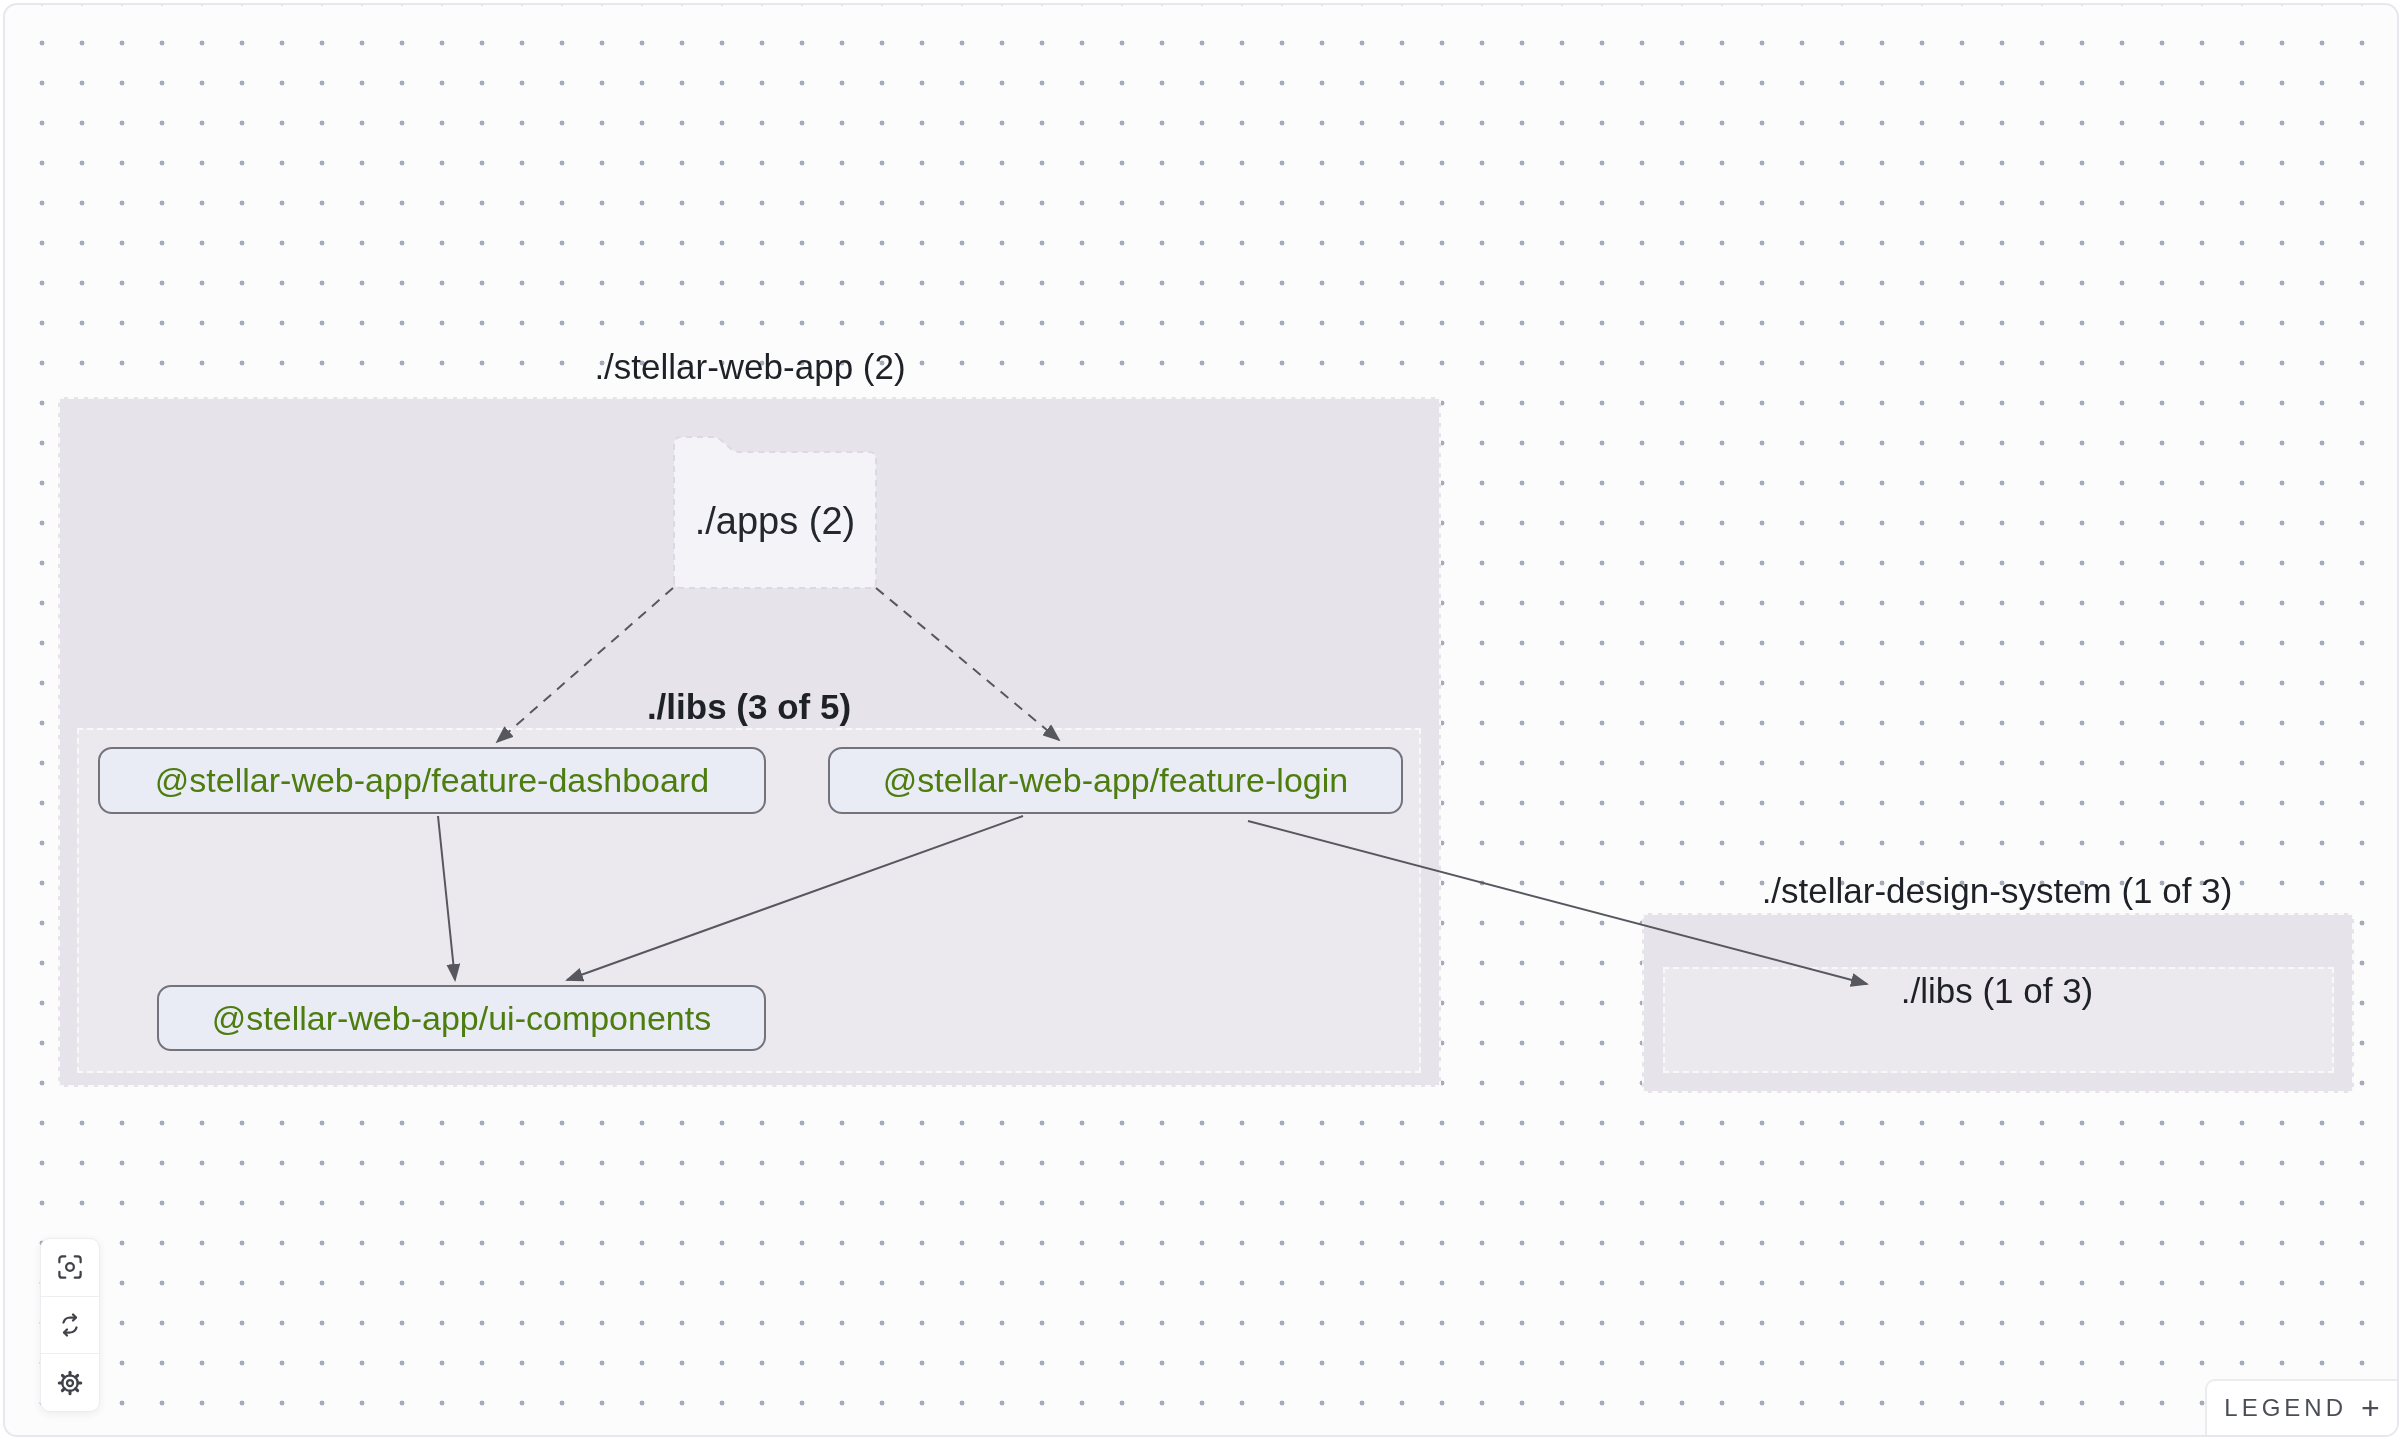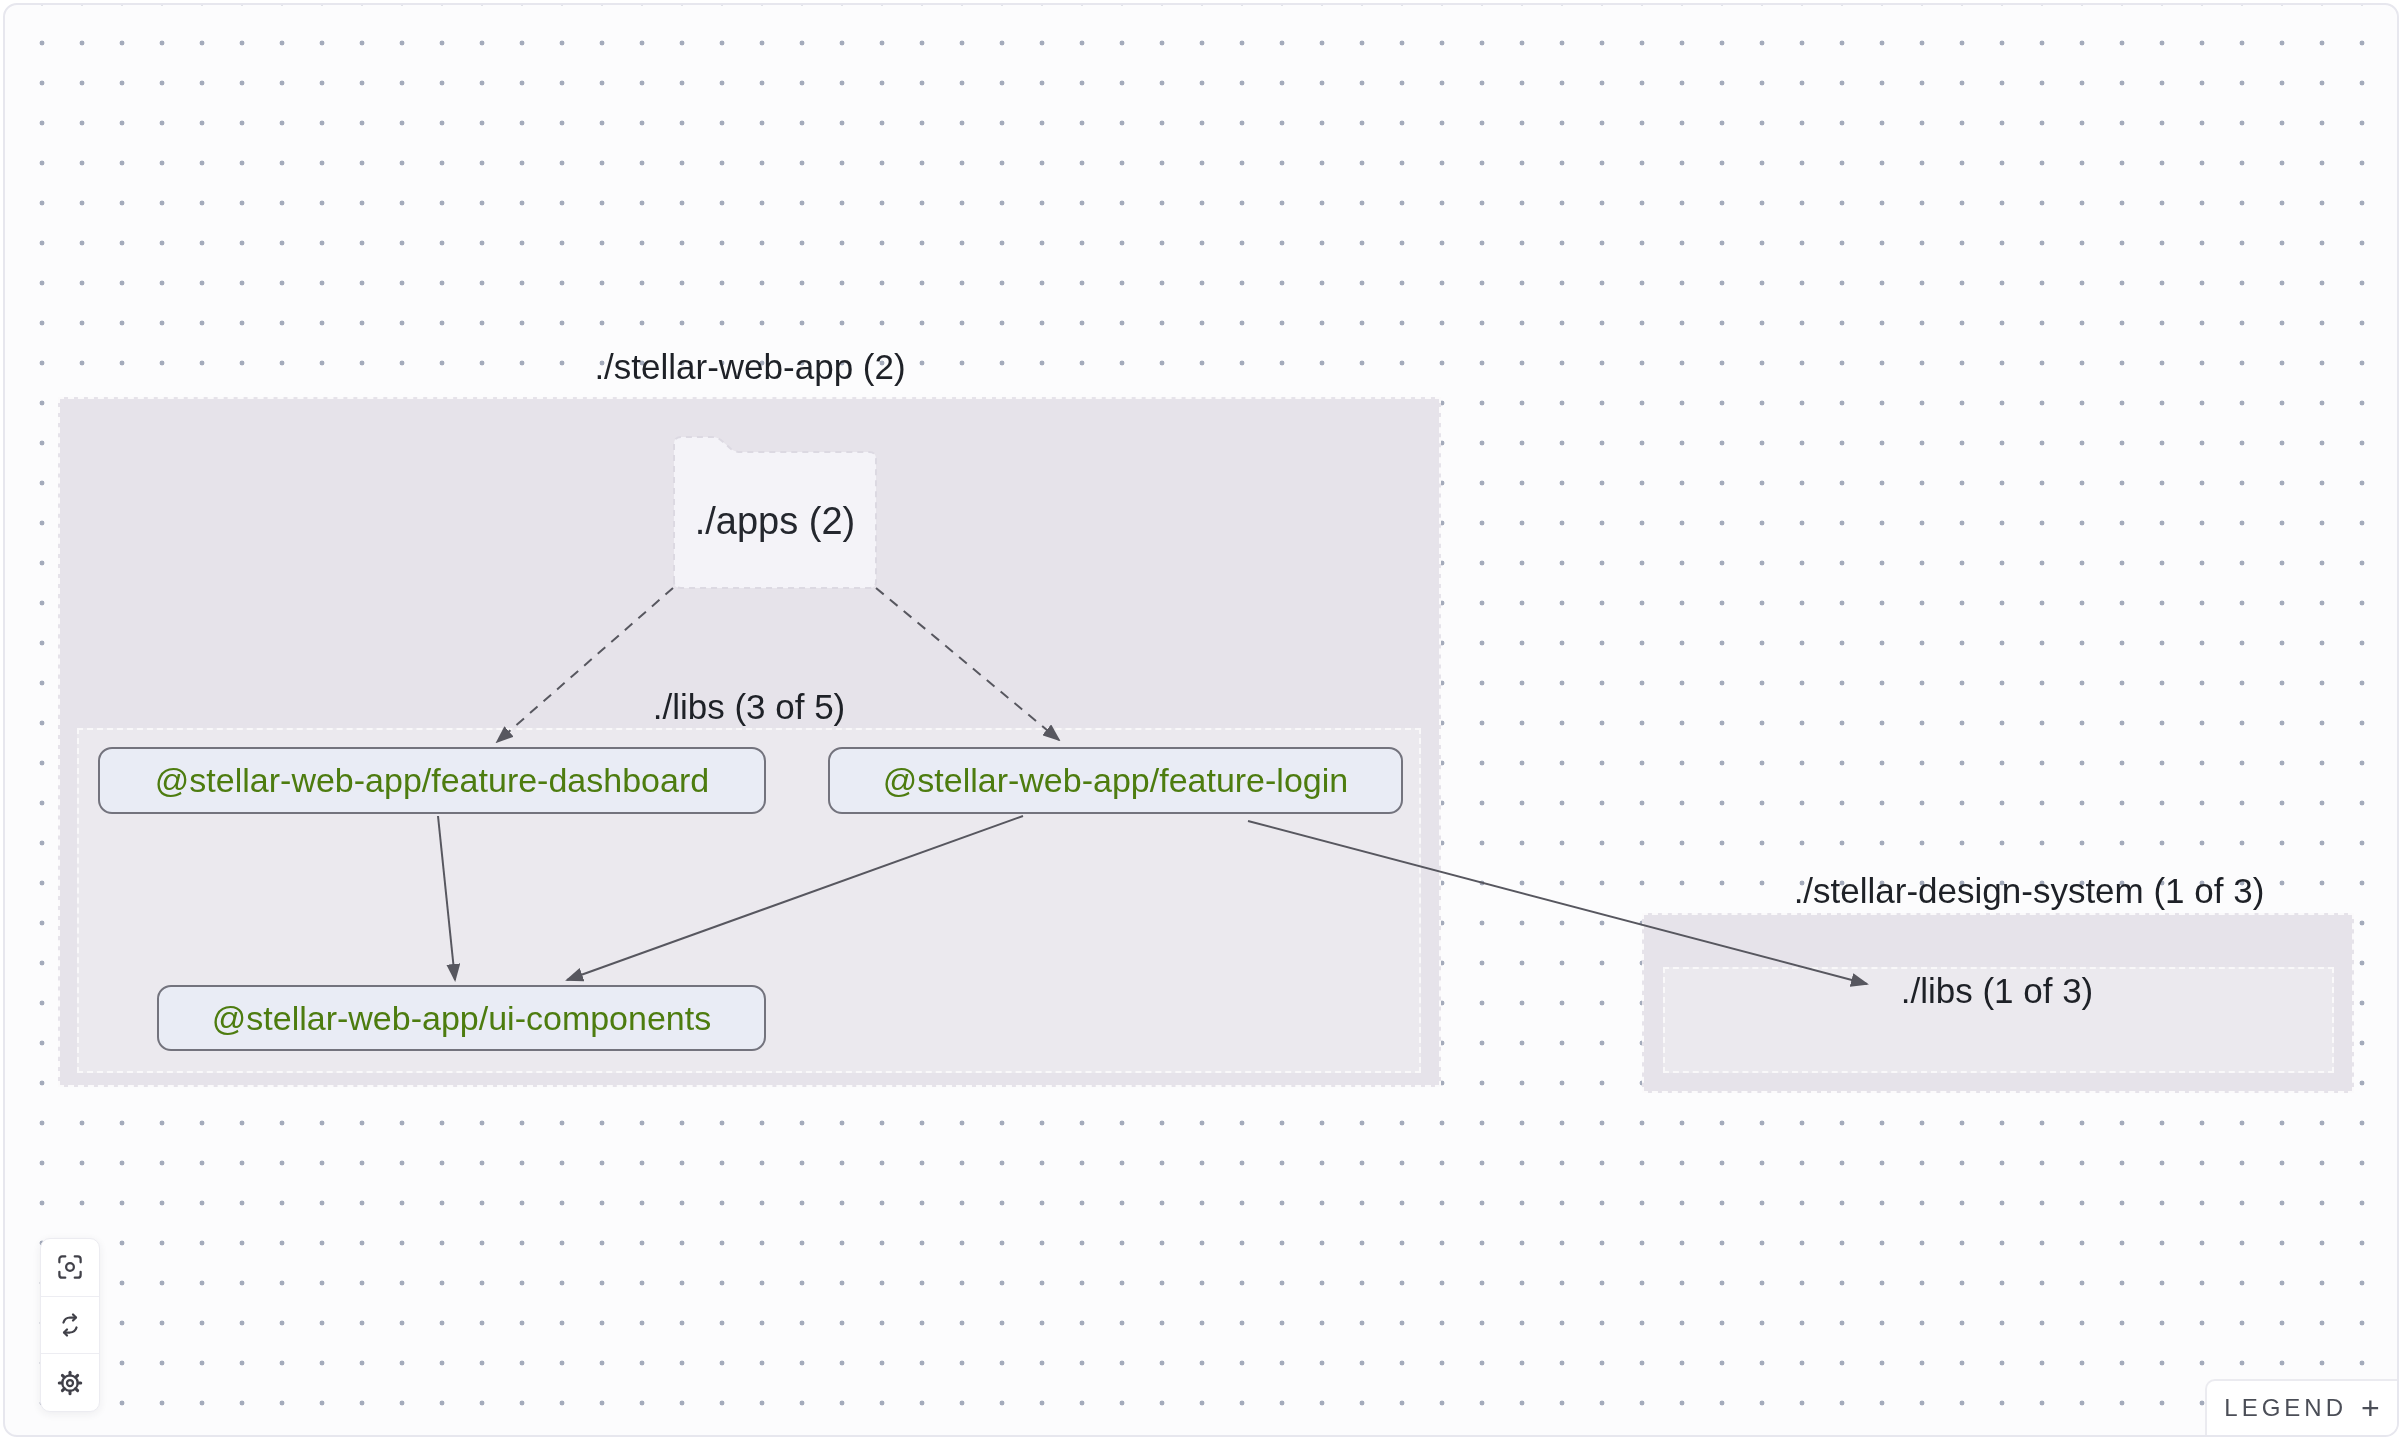--- a/index.html
+++ b/index.html
@@ -68,25 +68,25 @@
 </style>
 </head>
 <body>
 
 <div class="viewport">
   <div class="canvas">
 
     <div class="group" style="left:53px;top:392px;width:1383px;height:690px;"></div>
     <div class="subgroup" style="left:72px;top:723px;width:1344px;height:345px;"></div>
     <div class="glabel" style="left:745px;top:342px;">./stellar-web-app (2)</div>
-    <div class="glabel" style="left:744px;top:682px;">./libs (3 of 5)</div>
+    <div class="glabel" style="left:744px;top:682px;font-weight:bold;">./libs (3 of 5)</div>
 
     <div class="group" style="left:1637px;top:908px;width:712px;height:180px;"></div>
     <div class="subgroup" style="left:1658px;top:962px;width:671px;height:106px;"></div>
-    <div class="glabel" style="left:1992px;top:866px;margin-left:32px;">./stellar-design-system (1 of 3)</div>
+    <div class="glabel" style="left:1992px;top:866px;">./stellar-design-system (1 of 3)</div>
     <div class="glabel" style="left:1992px;top:922px;margin-top:44px;">./libs (1 of 3)</div>
 
     <svg class="edges" width="2402" height="1440" viewBox="0 0 2402 1440">
       <defs>
         <marker id="arrow" viewBox="0 0 9 7" refX="8" refY="3.5" markerWidth="9" markerHeight="7" orient="auto-start-reverse">
           <path d="M0,0 L9,3.5 L0,7 Z" fill="#57575f"></path>
         </marker>
       </defs>
 
       <path d="M669,577 L669,439 Q669,432 676,432 L707,432 Q713,432 717,436 L726,444

